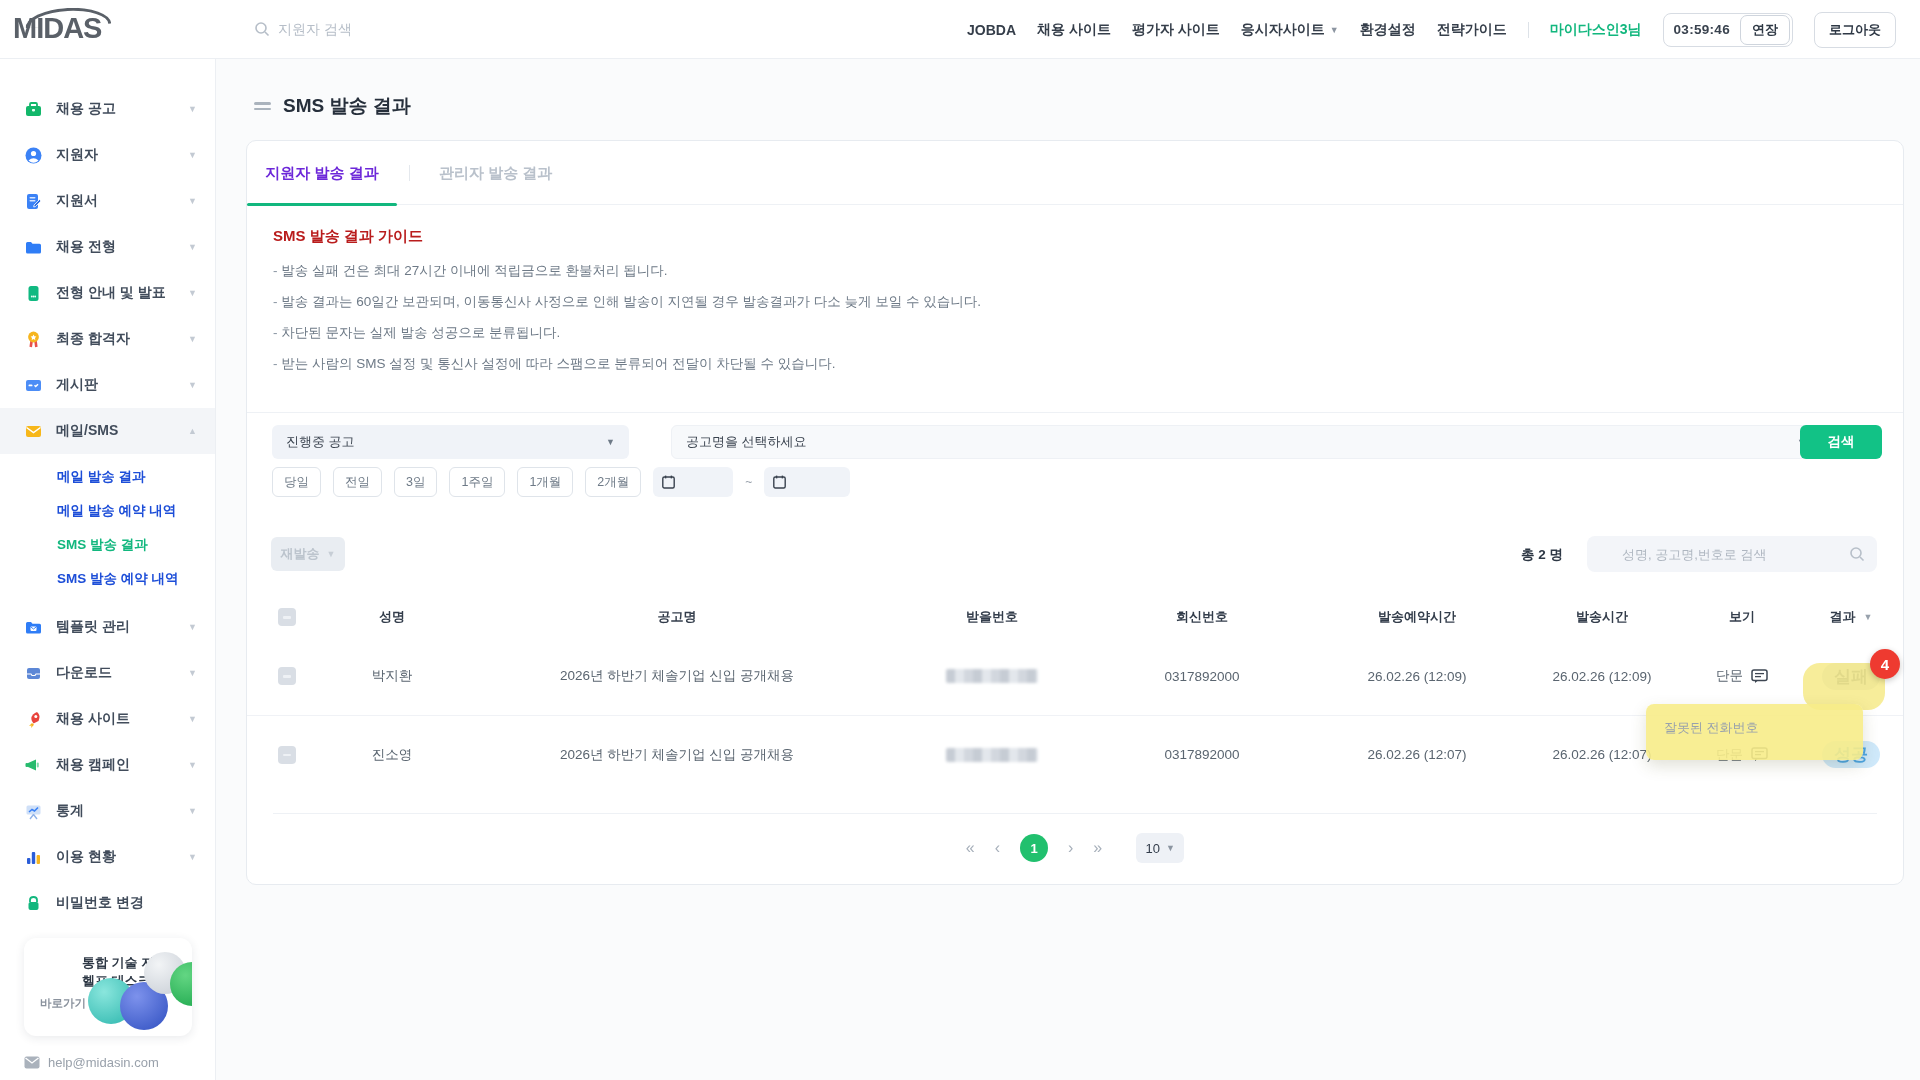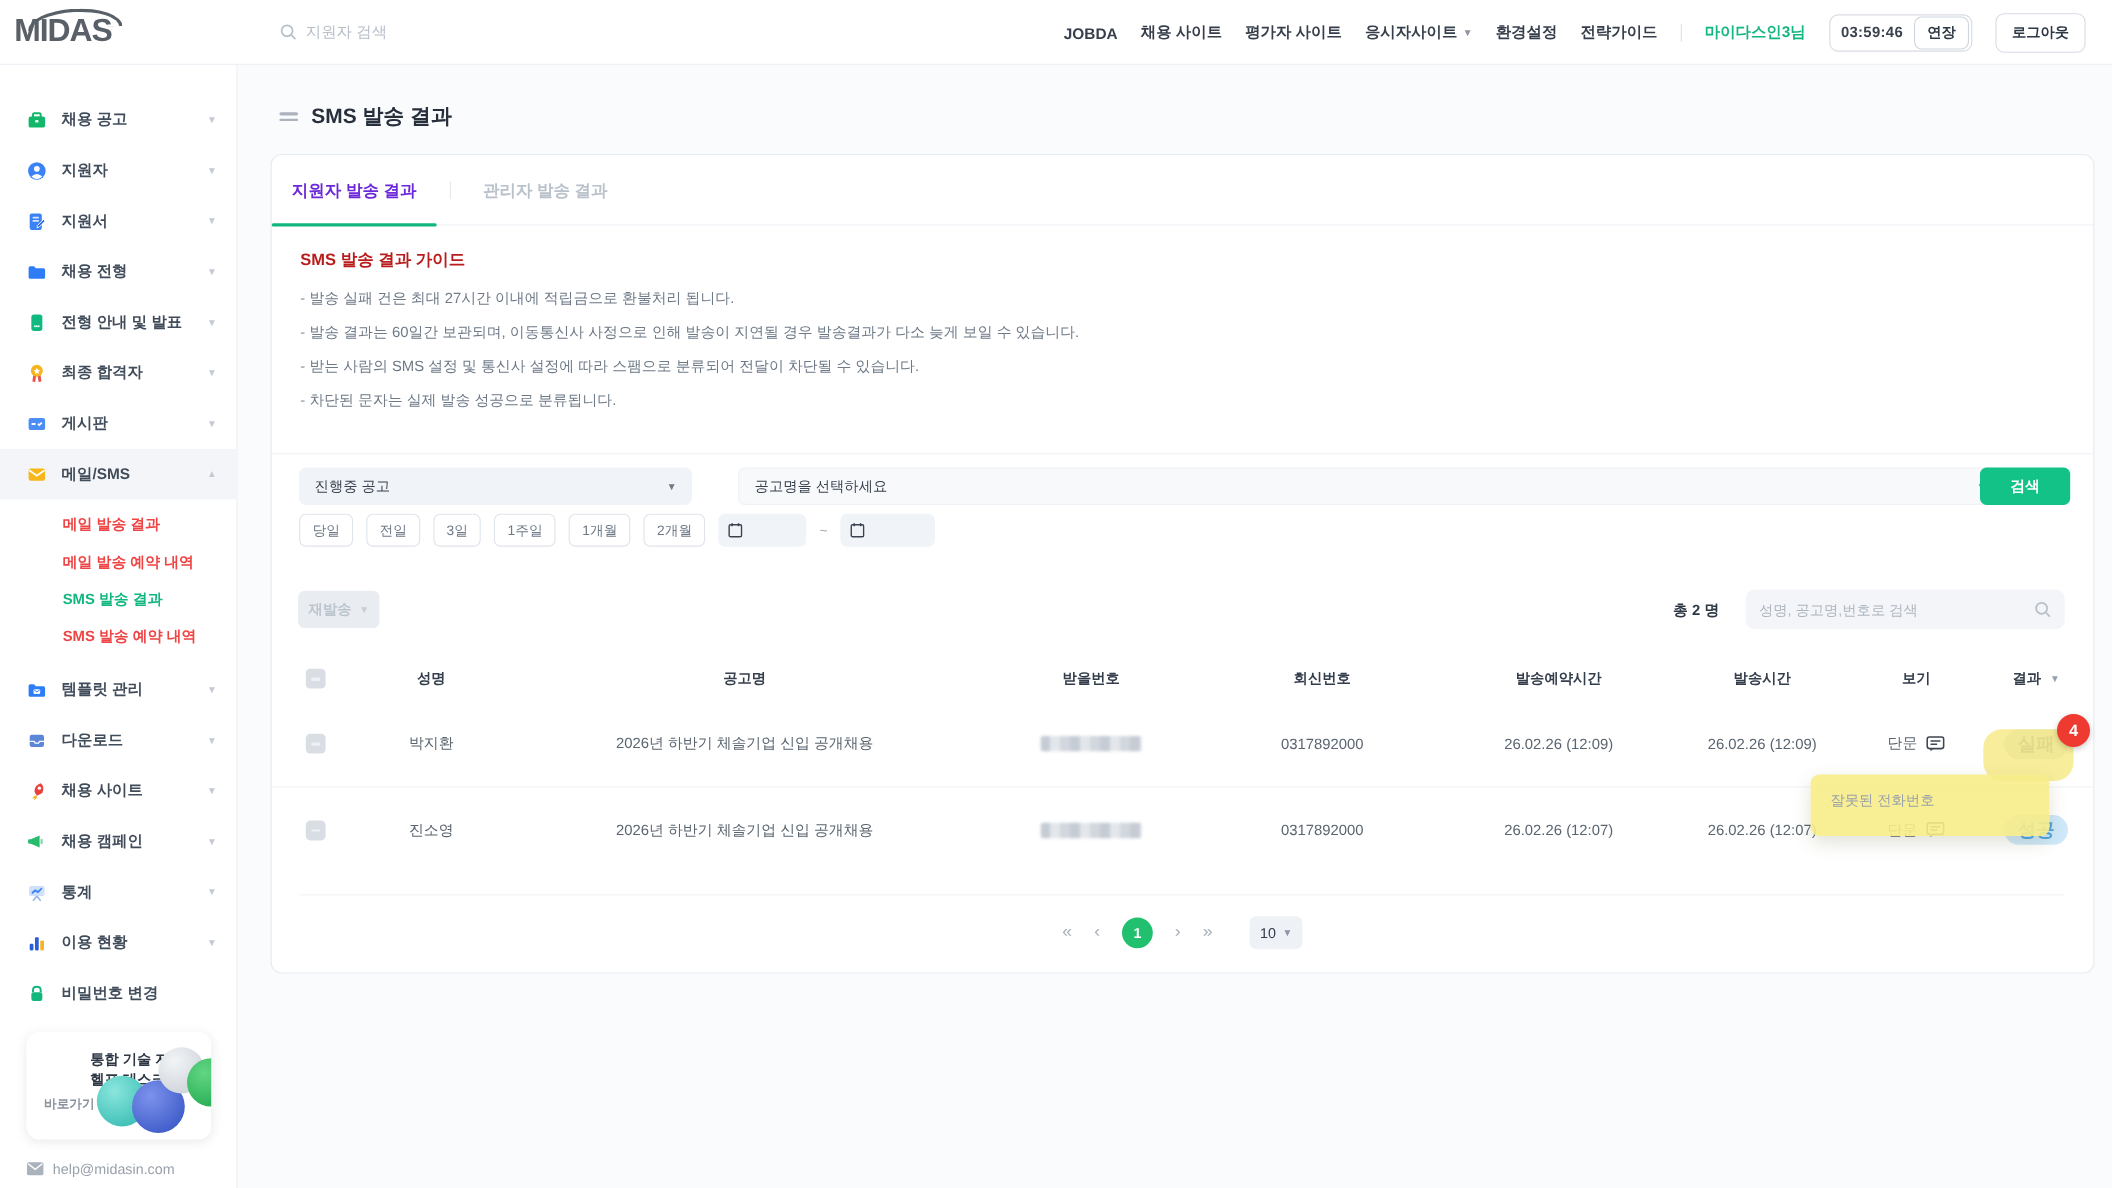--- a/index.html
+++ b/index.html
@@ -25,21 +25,21 @@
   .chev { font-size:9px; color:#8c95a1; }
 
   
   .sidebar { position:absolute; left:0; top:59px; width:216px; height:1021px; background:#fff; border-right:1px solid #eceff3; padding-top:27px; z-index:10; }
   .side-item { height:46px; display:flex; align-items:center; padding:0 18px 0 24px; gap:13px; cursor:pointer; }
   .side-item.active { background:#f3f5f8; }
   .side-label { flex:1; font-size:14px; font-weight:700; color:#414c5b; }
   .side-chev { font-size:9px; color:#c3cad3; }
   .icon18 { width:19px; height:19px; flex:0 0 19px; }
   .submenu { padding:6px 0 8px 0; }
-  .sub-item { height:34px; display:flex; align-items:center; padding-left:57px; font-size:13.5px; color:#ef4444; font-weight:600; cursor:pointer; }
+  .sub-item { height:34px; display:flex; align-items:center; padding-left:57px; font-size:13.5px; color:#1d4ed8; font-weight:600; cursor:pointer; }
   .sub-item.active { color:#12b77e; font-weight:800; }
   .side-banner { position:absolute; left:24px; top:879px; width:168px; height:98px; border-radius:12px; background:#fff; box-shadow:0 2px 10px rgba(40,50,70,.10); overflow:hidden; cursor:pointer; }
   .sb-t1 { position:absolute; left:16px; top:16px; font-size:13px; font-weight:800; color:#2e3845; line-height:18px; white-space:pre-line;margin-left:42px; }
   .sb-link { position:absolute; left:16px; top:58px; font-size:11.5px; color:#8a929d; font-weight:600; }
   .disc { position:absolute; border-radius:50%; }
   .side-mail { position:absolute; left:24px; top:996px; display:flex; align-items:center; gap:8px; font-size:13px; color:#99a1ab; }
 
   
   .main { position:absolute; left:216px; top:59px; width:1704px; height:1021px; background:#fafbfc; }
   .page-title { position:absolute; left:38px; top:34px; display:flex; align-items:center; gap:12px; }
@@ -72,21 +72,21 @@
   .qbtn { height:30px; padding:0 11px; border:1px solid #dfe4ea; border-radius:6px; background:#fff; font-size:12.5px; color:#6e7a87; display:flex; align-items:center; cursor:pointer; }
   .dateipt { height:30px; background:#f0f3f8; border-radius:6px; display:flex; align-items:center; padding:0 9px; gap:6px; cursor:pointer; }
   .d1 { width:80px; } .d2 { width:86px; }
   .tilde { color:#98a1ab; font-size:12px; }
 
   .toolbar { position:absolute; left:24px; right:26px; top:394px; height:38px; }
   .btn-resend { position:absolute; left:0; top:2px; width:74px; height:34px; background:#e9edf2; border:none; border-radius:6px; color:#bcc4cd; font-size:13px; font-weight:800; display:flex; align-items:center; justify-content:center; gap:7px; cursor:default; }
   .btn-resend .chevd { font-size:9px; color:#c7ced6; }
   .total { position:absolute; right:314px; top:11px; font-size:13.5px; font-weight:800; color:#2e3845; }
   .tsearch { position:absolute; right:0; top:1px; width:290px; height:36px; background:#f3f5f9; border-radius:8px; display:flex; align-items:center; padding:0 12px; }
-  .tsearch input { flex:1; border:none; outline:none; background:transparent; font-size:13px; color:#39424e; }
+  .tsearch input { flex:1; border:none; outline:none; background:transparent; font-size:13px; color:#39424e;margin-left:23px; }
   .tsearch input::placeholder { color:#aeb6c0; }
 
   .tablewrap { position:absolute; left:0; right:0; top:456px; }
   .trow { display:grid; grid-template-columns:80px 130px 440px 190px 230px 200px 170px 110px 108px; align-items:center; }
   .thead { height:40px; font-size:13px; font-weight:800; color:#333d4b; }
   .tbody-row { height:78px; font-size:13.5px; color:#5a6570; }
   .tbody-row + .tbody-row { border-top:1px solid #f0f2f6; }
   .tc { text-align:center; display:flex; align-items:center; justify-content:center; gap:8px; }
   .cbx { width:18px; height:18px; background:#d9dee5; border-radius:4px; position:relative; cursor:pointer; }
   .cbx::after { content:""; position:absolute; left:5px; top:8px; width:8px; height:2.5px; background:#eef1f5; border-radius:1px; }
@@ -336,22 +336,22 @@
       <div class="tabs">
         <div class="tab1">지원자 발송 결과</div>
         <div class="tab-div"></div>
         <div class="tab2">관리자 발송 결과</div>
       </div>
 
       <div class="guide">
         <div class="guide-title">SMS 발송 결과 가이드</div>
         <div class="guide-li">발송 실패 건은 최대 27시간 이내에 적립금으로 환불처리 됩니다.</div>
         <div class="guide-li">발송 결과는 60일간 보관되며, 이동통신사 사정으로 인해 발송이 지연될 경우 발송결과가 다소 늦게 보일 수 있습니다.</div>
+        <div class="guide-li">차단된 문자는 실제 발송 성공으로 분류됩니다.</div>
         <div class="guide-li">받는 사람의 SMS 설정 및 통신사 설정에 따라 스팸으로 분류되어 전달이 차단될 수 있습니다.</div>
-        <div class="guide-li">차단된 문자는 실제 발송 성공으로 분류됩니다.</div>
       </div>
 
       <div class="f-divider"></div>
 
       <div class="frow1">
         <div class="dd dd1">
           <span>진행중 공고</span>
           <span class="dd-chev">▼</span>
         </div>
         <div class="dd dd2">

